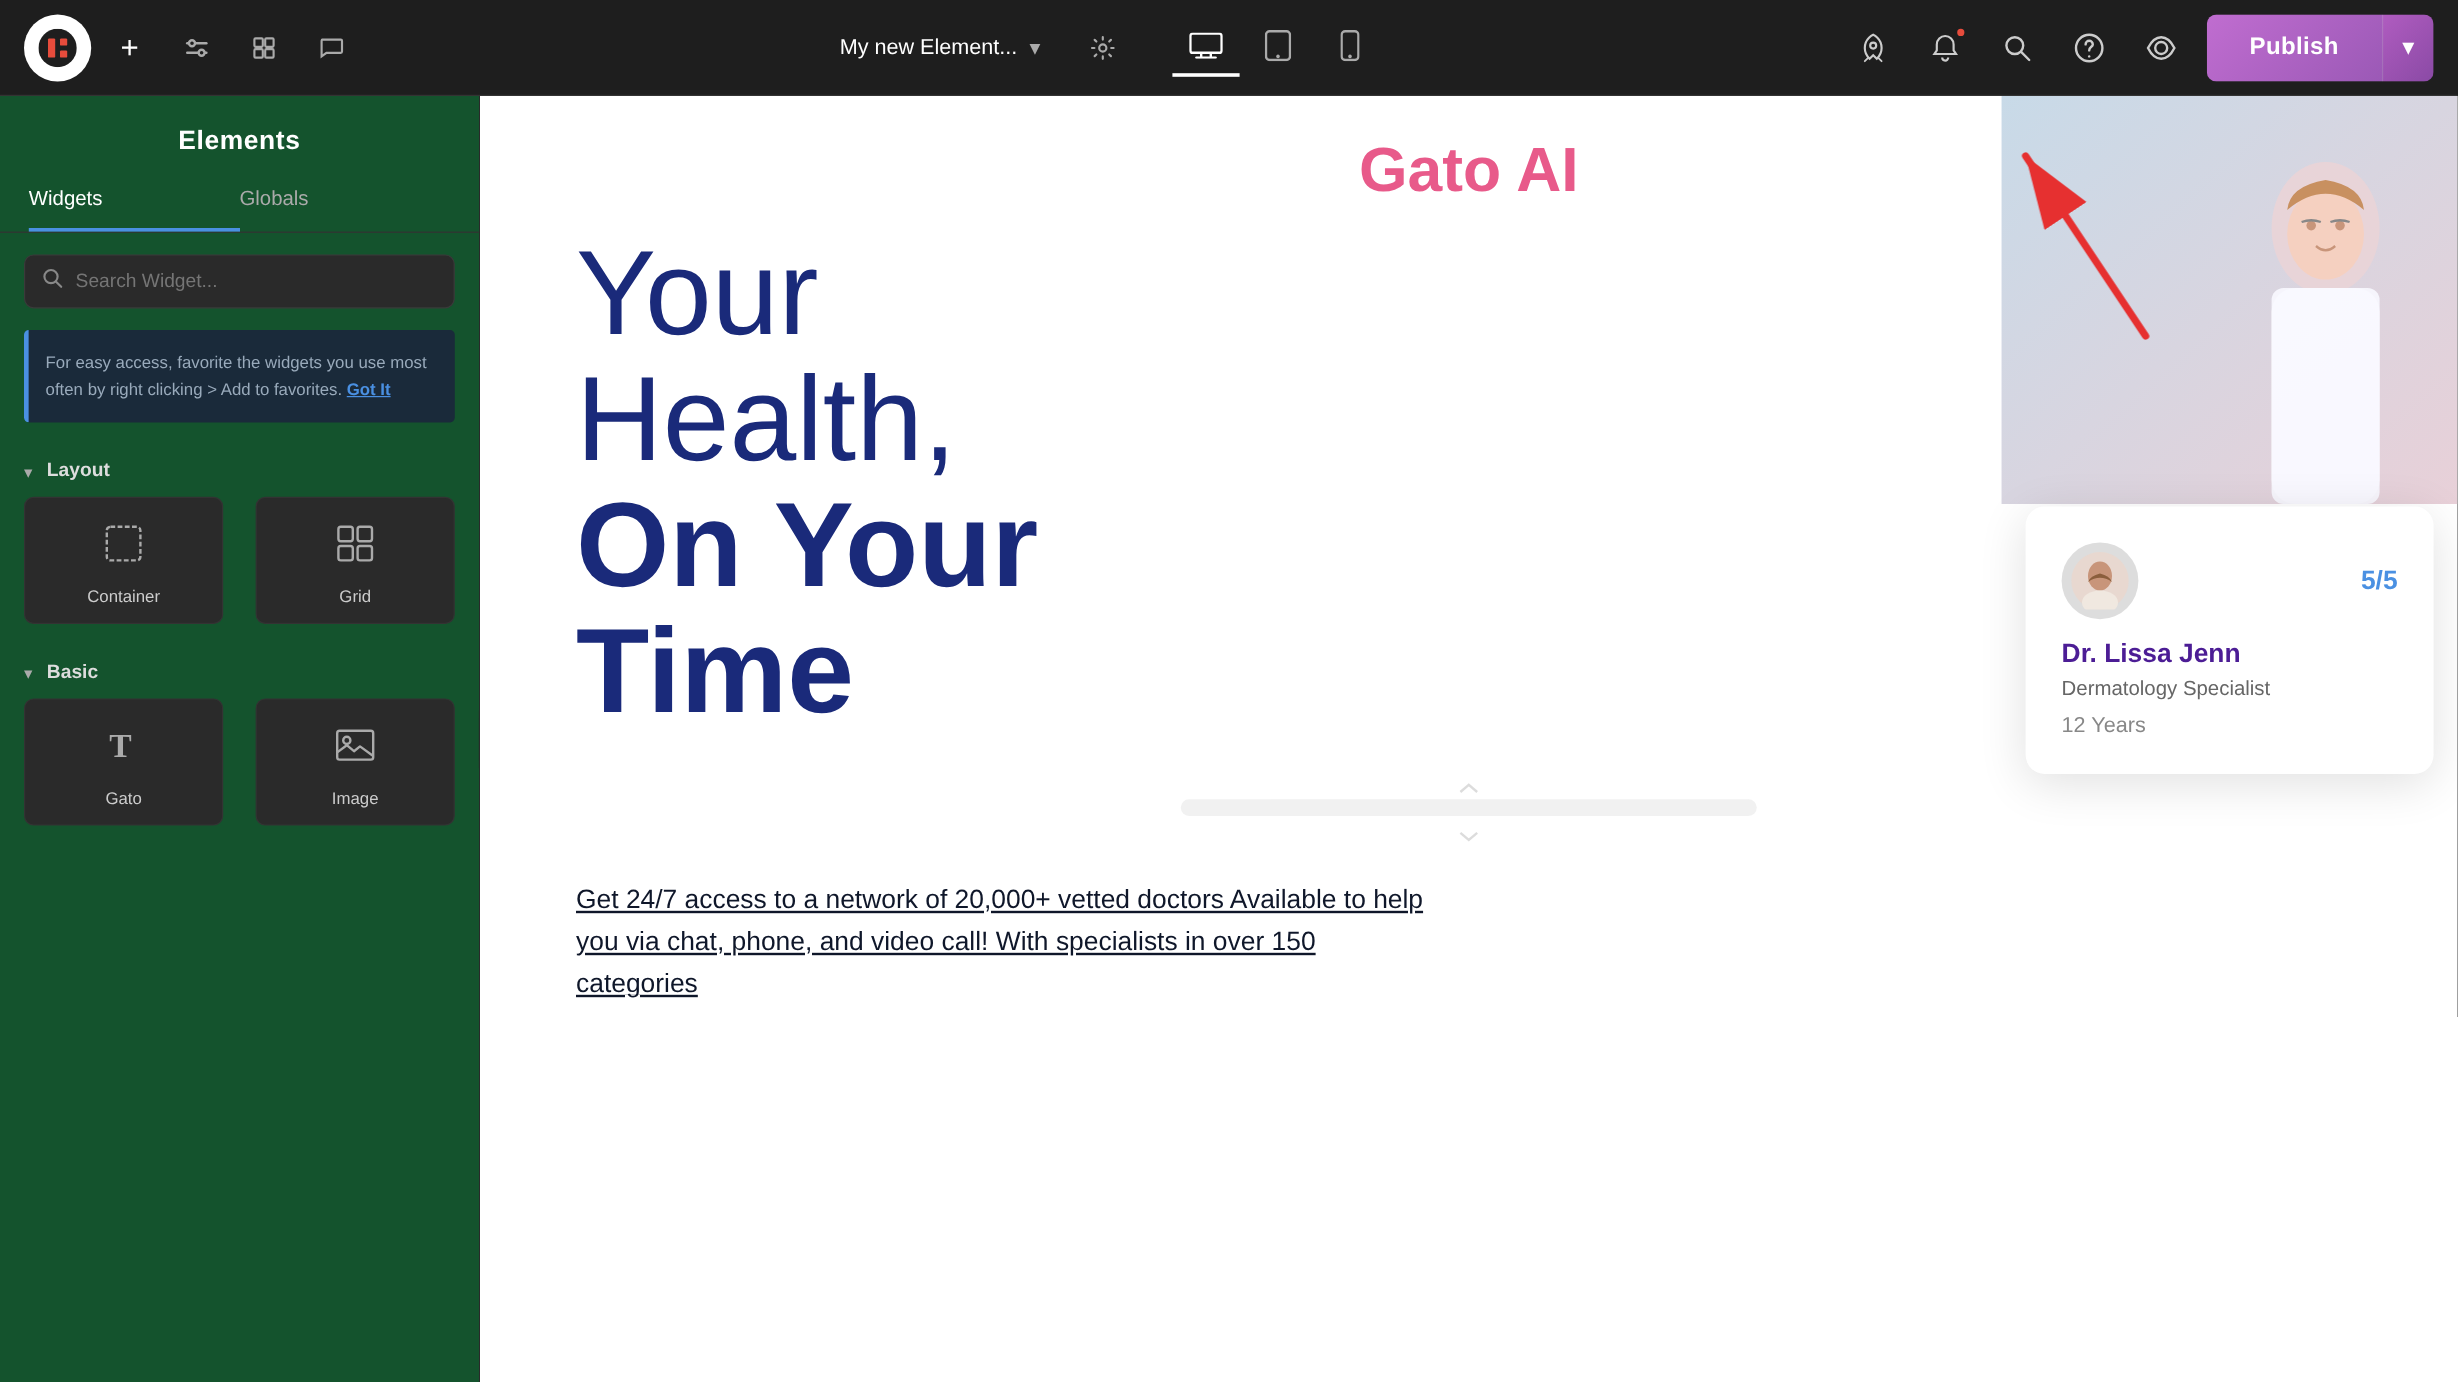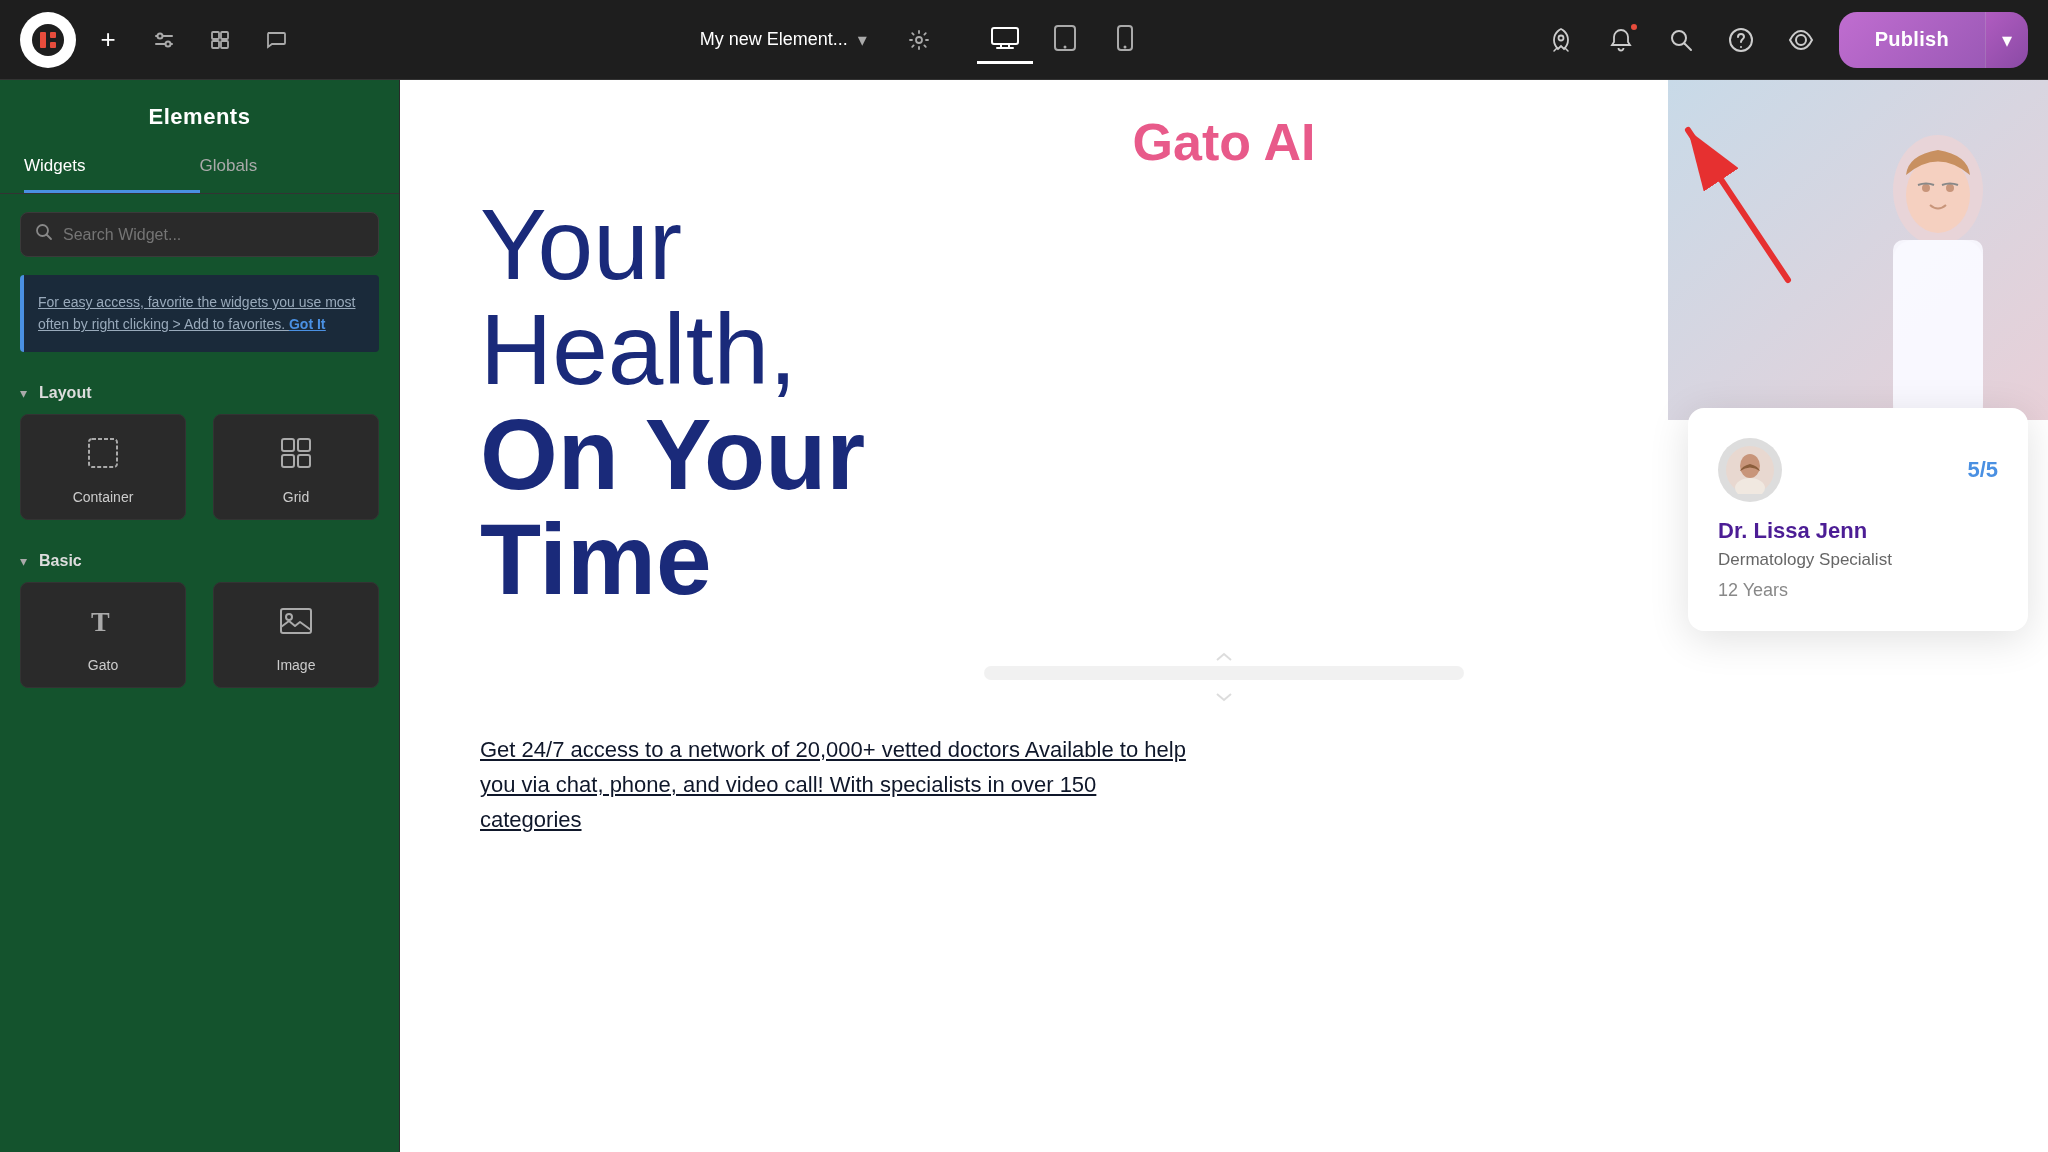--- a/index.html
+++ b/index.html
@@ -127,21 +127,21 @@
       border-radius: 50%;
       position: absolute;
       top: 4px;
       right: 4px;
       border: 2px solid #1e1e1e;
     }
     .publish-btn-group {
       display: flex;
       align-items: stretch;
       height: 56px;
-      border-radius: 18px;
+      border-radius: 8px;
       overflow: hidden;
     }
     .publish-btn {
       background: linear-gradient(135deg, #c06dd0, #9b59b6);
       border: none;
       color: #fff;
       font-size: 20px;
       font-weight: 600;
       padding: 0 36px;
       cursor: pointer;
@@ -222,21 +222,20 @@
     }
     .hint-box {
       margin: 0 20px 20px;
       background: #1a2a3a;
       border-left: 4px solid #4a90e2;
       border-radius: 4px;
       padding: 16px 14px;
       color: #9ab;
       font-size: 14px;
       line-height: 1.6;
-      text-decoration: underline;
     }
     .hint-box a { color: #4a90e2; font-weight: 700; text-decoration: underline; cursor: pointer; }
     .section-header {
       display: flex;
       align-items: center;
       padding: 12px 20px;
       cursor: pointer;
     }
     .section-header-label {
       color: #ddd;
@@ -323,21 +322,21 @@
       line-height: 1.6;
       max-width: 720px;
       margin-top: 20px;
       text-decoration: underline;
     }
 
     
     .doctor-card-wrapper {
       position: absolute;
       right: 0;
-      top: 328px;
+      top: 342px;
       width: 380px;
     }
     .doctor-card {
       background: #fff;
       border-radius: 16px;
       padding: 30px;
       box-shadow: 0 8px 40px rgba(0,0,0,0.12);
       margin: 0 20px;
     }
     .doctor-card-top {

